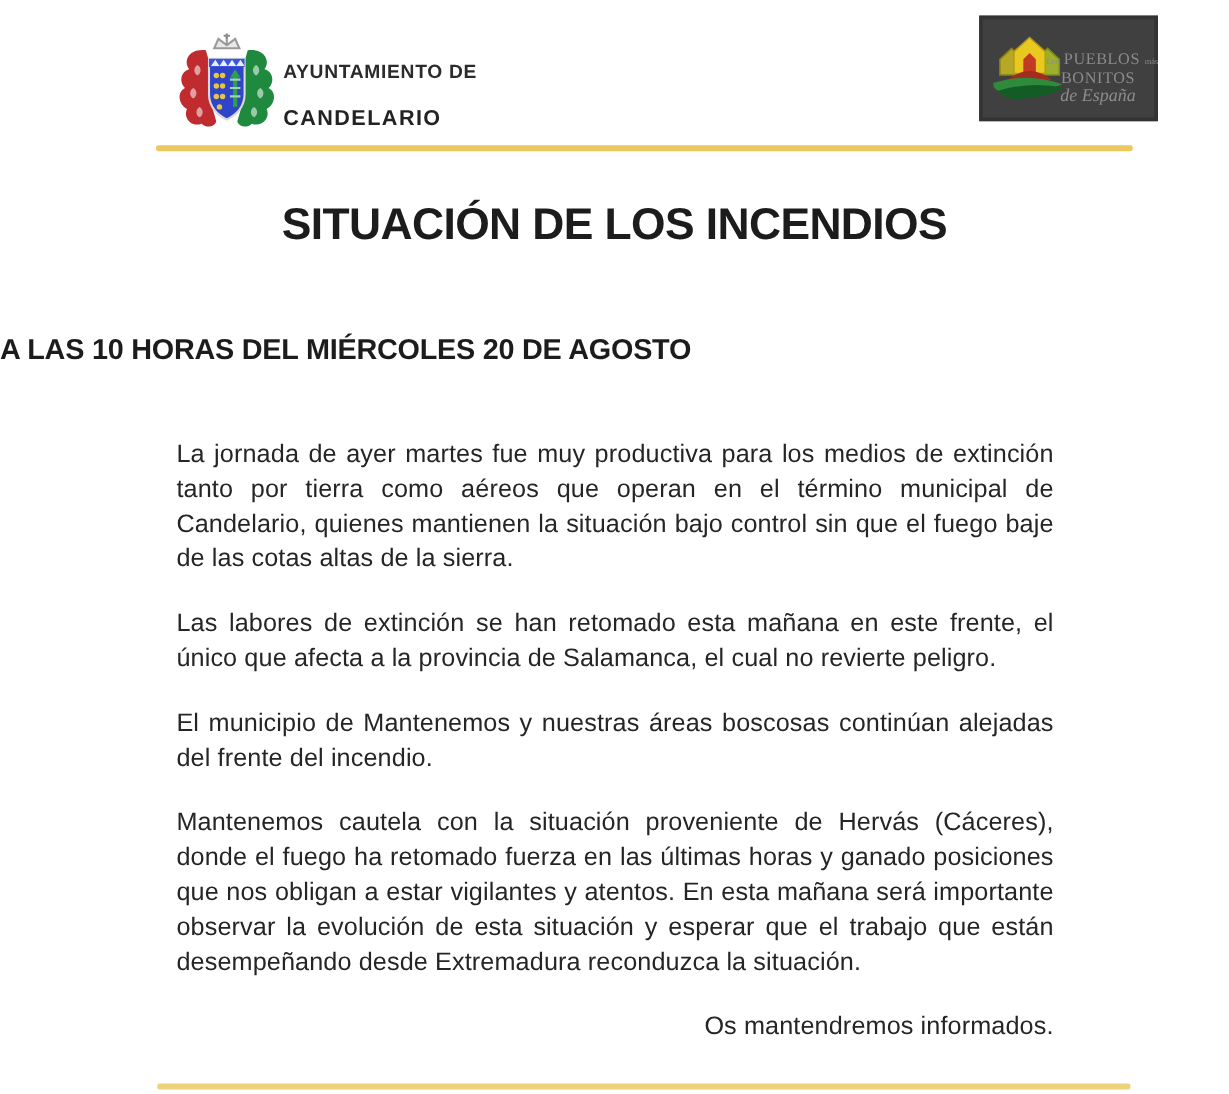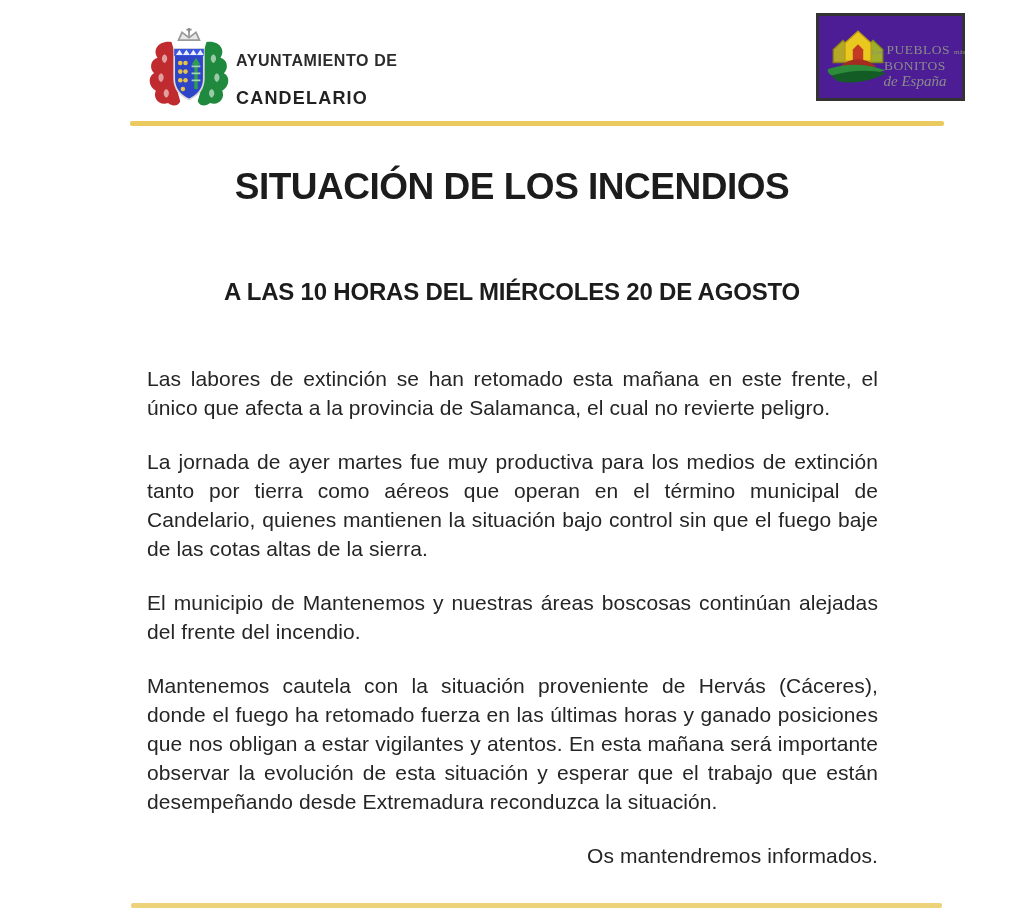--- a/index.html
+++ b/index.html
@@ -11,21 +11,21 @@
 
   
   .header{position:absolute;left:0;top:0;width:1024px;height:120px;}
   .coat{position:absolute;left:145px;top:28px;width:88px;height:82px;}
   .org-text{position:absolute;left:236px;top:52px;width:128px;text-align:center;}
   .org-line1{font-size:16px;font-weight:bold;letter-spacing:0.6px;color:#2b2b2b;white-space:nowrap;}
   .org-line2{font-size:18px;font-weight:bold;letter-spacing:1.2px;color:#222;margin-top:18px;white-space:nowrap;}
 
   .pueblos-box{
     position:absolute;left:816px;top:13px;width:149px;height:88px;
-    background:#4c1d95;border:3px solid #333;box-sizing:border-box;
+    background:#404040;border:3px solid #333;box-sizing:border-box;
   }
   .pueblos-icon{position:absolute;left:6px;top:10px;width:66px;height:60px;}
   .pueblos-text{
     position:absolute;right:4px;top:26px;width:86px;text-align:center;
     font-family:"Liberation Serif", serif;color:#8b8b8b;line-height:14px;
   }
   .pb-small{font-size:7px;}
   .pb-big{font-size:13.5px;letter-spacing:0.5px;}
   .pb-italic{font-size:15px;font-style:italic;display:block;margin-top:1px;}
   .pueblos-text .row{white-space:nowrap;}
@@ -33,21 +33,21 @@
   .rule{position:absolute;height:5px;background:#eac95f;border-radius:2px;}
   .rule-top{left:130px;top:121px;width:814px;}
   .rule-bottom{left:131px;top:903px;width:811px;background:#edd27a;}
 
   
   .title{
     position:absolute;left:0;top:160px;width:1024px;text-align:center;
     font-size:37px;font-weight:bold;letter-spacing:-0.5px;line-height:53px;color:#1c1c1c;
   }
   .subtitle{
-    position:absolute;left:0;top:278px;width:1024px;text-align:center;
+    position:absolute;left:0;top:278px;width:1024px;text-align:left;
     font-size:24px;font-weight:bold;letter-spacing:-0.2px;color:#1c1c1c;
   }
 
   
   .doc-body{position:absolute;left:147px;top:364px;width:731px;}
   .doc-body p{
     margin:0 0 25px 0;font-size:21px;line-height:29px;color:#252525;
     text-align:justify;letter-spacing:0.1px;
   }
   .doc-body p.last{text-align:right;}
@@ -130,20 +130,20 @@
   <div class="rule rule-top"></div>
   <div class="rule rule-bottom"></div>
 
   <div class="title">
     <div>SITUACIÓN DE LOS INCENDIOS</div>
   </div>
 
   <div class="subtitle">A LAS 10 HORAS DEL MIÉRCOLES 20 DE AGOSTO</div>
 
   <div class="doc-body">
+    <p>La jornada de ayer martes fue muy productiva para los medios de extinción tanto por tierra como aéreos que operan en el término municipal de Candelario, quienes mantienen la situación bajo control sin que el fuego baje de las cotas altas de la sierra.</p>
     <p>Las labores de extinción se han retomado esta mañana en este frente, el único que afecta a la provincia de Salamanca, el cual no revierte peligro.</p>
-    <p>La jornada de ayer martes fue muy productiva para los medios de extinción tanto por tierra como aéreos que operan en el término municipal de Candelario, quienes mantienen la situación bajo control sin que el fuego baje de las cotas altas de la sierra.</p>
     <p>El municipio de Mantenemos y nuestras áreas boscosas continúan alejadas del frente del incendio.</p>
     <p>Mantenemos cautela con la situación proveniente de Hervás (Cáceres), donde el fuego ha retomado fuerza en las últimas horas y ganado posiciones que nos obligan a estar vigilantes y atentos. En esta mañana será importante observar la evolución de esta situación y esperar que el trabajo que están desempeñando desde Extremadura reconduzca la situación.</p>
     <p class="last">Os mantendremos informados.</p>
   </div>
 
 </div>
 
 </body></html>

